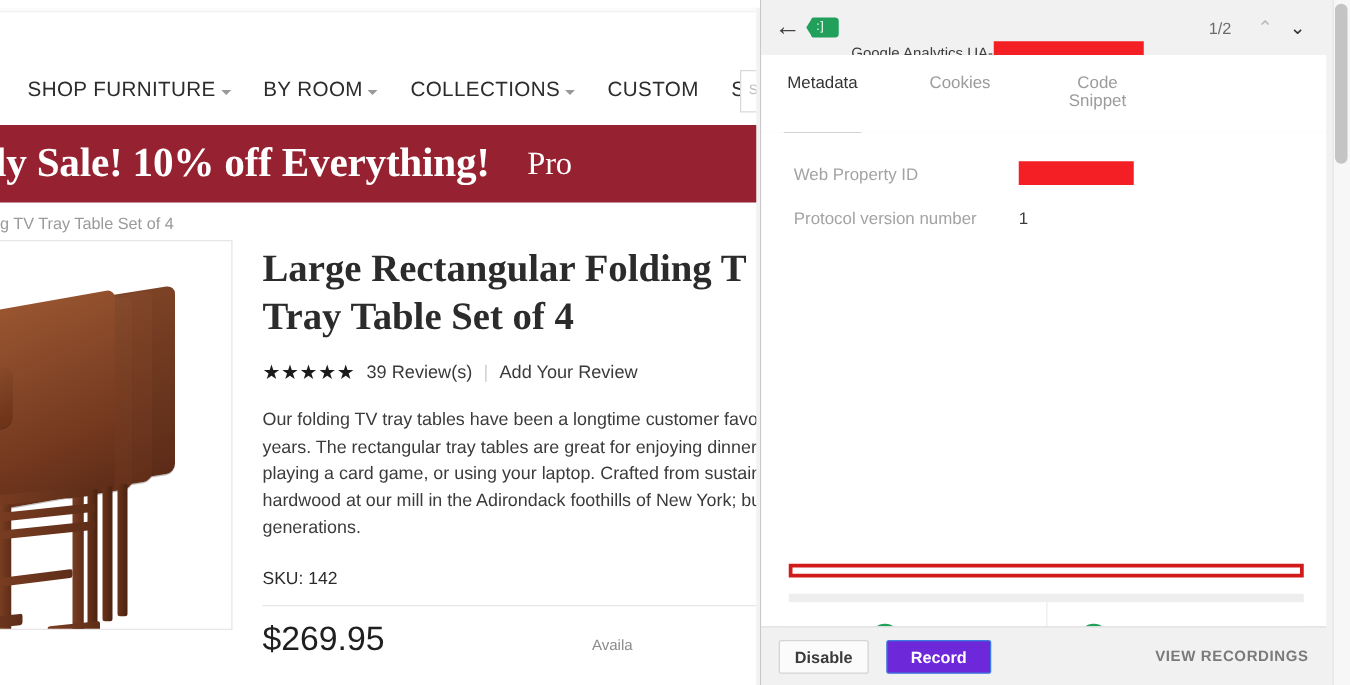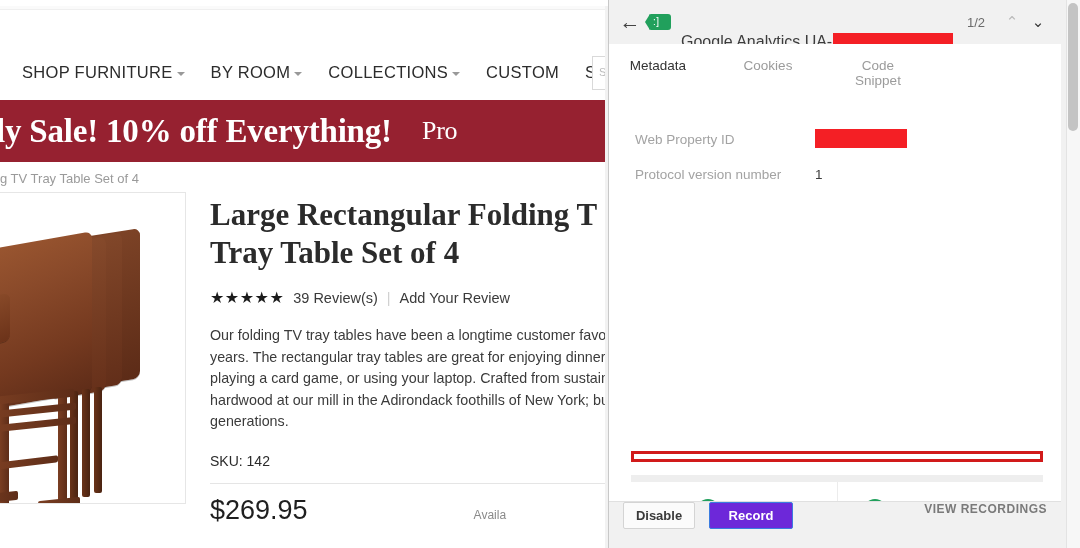--- a/index.html
+++ b/index.html
@@ -118,21 +118,21 @@
   }
   .tag-notch {
     position:absolute; left:-4px; top:0; width:0; height:0;
     border-top:8px solid transparent; border-bottom:8px solid transparent;
     border-right:5px solid #21a05c;
   }
   .tag-face {
     position:absolute; left:4px; top:3px; color:#fff; font-size:10px;
     font-family:"Liberation Sans", sans-serif; line-height:10px; letter-spacing:.5px;
   }
-  .panel-title { font-size:16px; color:#3c3c3c; display:flex; align-items:center; white-space:nowrap;margin-top:39px; }
+  .panel-title { font-size:12px; color:#3c3c3c; display:flex; align-items:center; white-space:nowrap;margin-top:39px; }
   .redact { display:inline-block; background:#f41f25; height:18px; width:120px; margin-left:1px; vertical-align:middle; }
   .header-spacer { flex:1; }
   .page-count { font-size:13px; color:#6b6b6b; margin-right:14px; }
   .chev { width:26px; height:26px; display:flex; align-items:center; justify-content:center; font-size:15px; cursor:pointer; }
   .chev-up { color:#b9b9b9; }
   .chev-down { color:#333; }
 
   .tabs-card { background:#fff; }
   .tabs { display:flex; height:62px; padding-left:18px; }
   .tab {
@@ -171,21 +171,21 @@
     font-size:12px; display:flex; align-items:center; justify-content:center;
     margin-right:11px; flex:0 0 24px;
   }
   .counts-strip2 { background:#eeeeee; height:7px; }
   .counts-single {
     background:#fff; height:57px; display:flex; align-items:center; justify-content:center;
     font-size:13.5px; color:#1e8a4c; cursor:pointer;
   }
 
   .footer {
-    height:47px; background:#f1f1f1; display:flex; align-items:flex-start;
+    height:47px; background:#f1f1f1; display:flex; align-items:center;
     padding:0 14px 0 14px; border-top:1px solid #e0e0e0; position:relative;
   }
   .btn {
     font-size:13px; font-weight:700; border-radius:2px; cursor:pointer;
     display:flex; align-items:center; justify-content:center; height:27px;
   }
   .btn-disable { background:#fbfbfb; border:1px solid #d4d4d4; color:#3b3b3b; width:72px; margin-right:14px; }
   .btn-record { background:#6d28d9; border:1px solid #3b7ce0; color:#fff; width:84px; }
   .view-rec { margin-left:auto; font-size:12px; font-weight:700; color:#7a7a7a; letter-spacing:.5px; cursor:pointer; }
 

